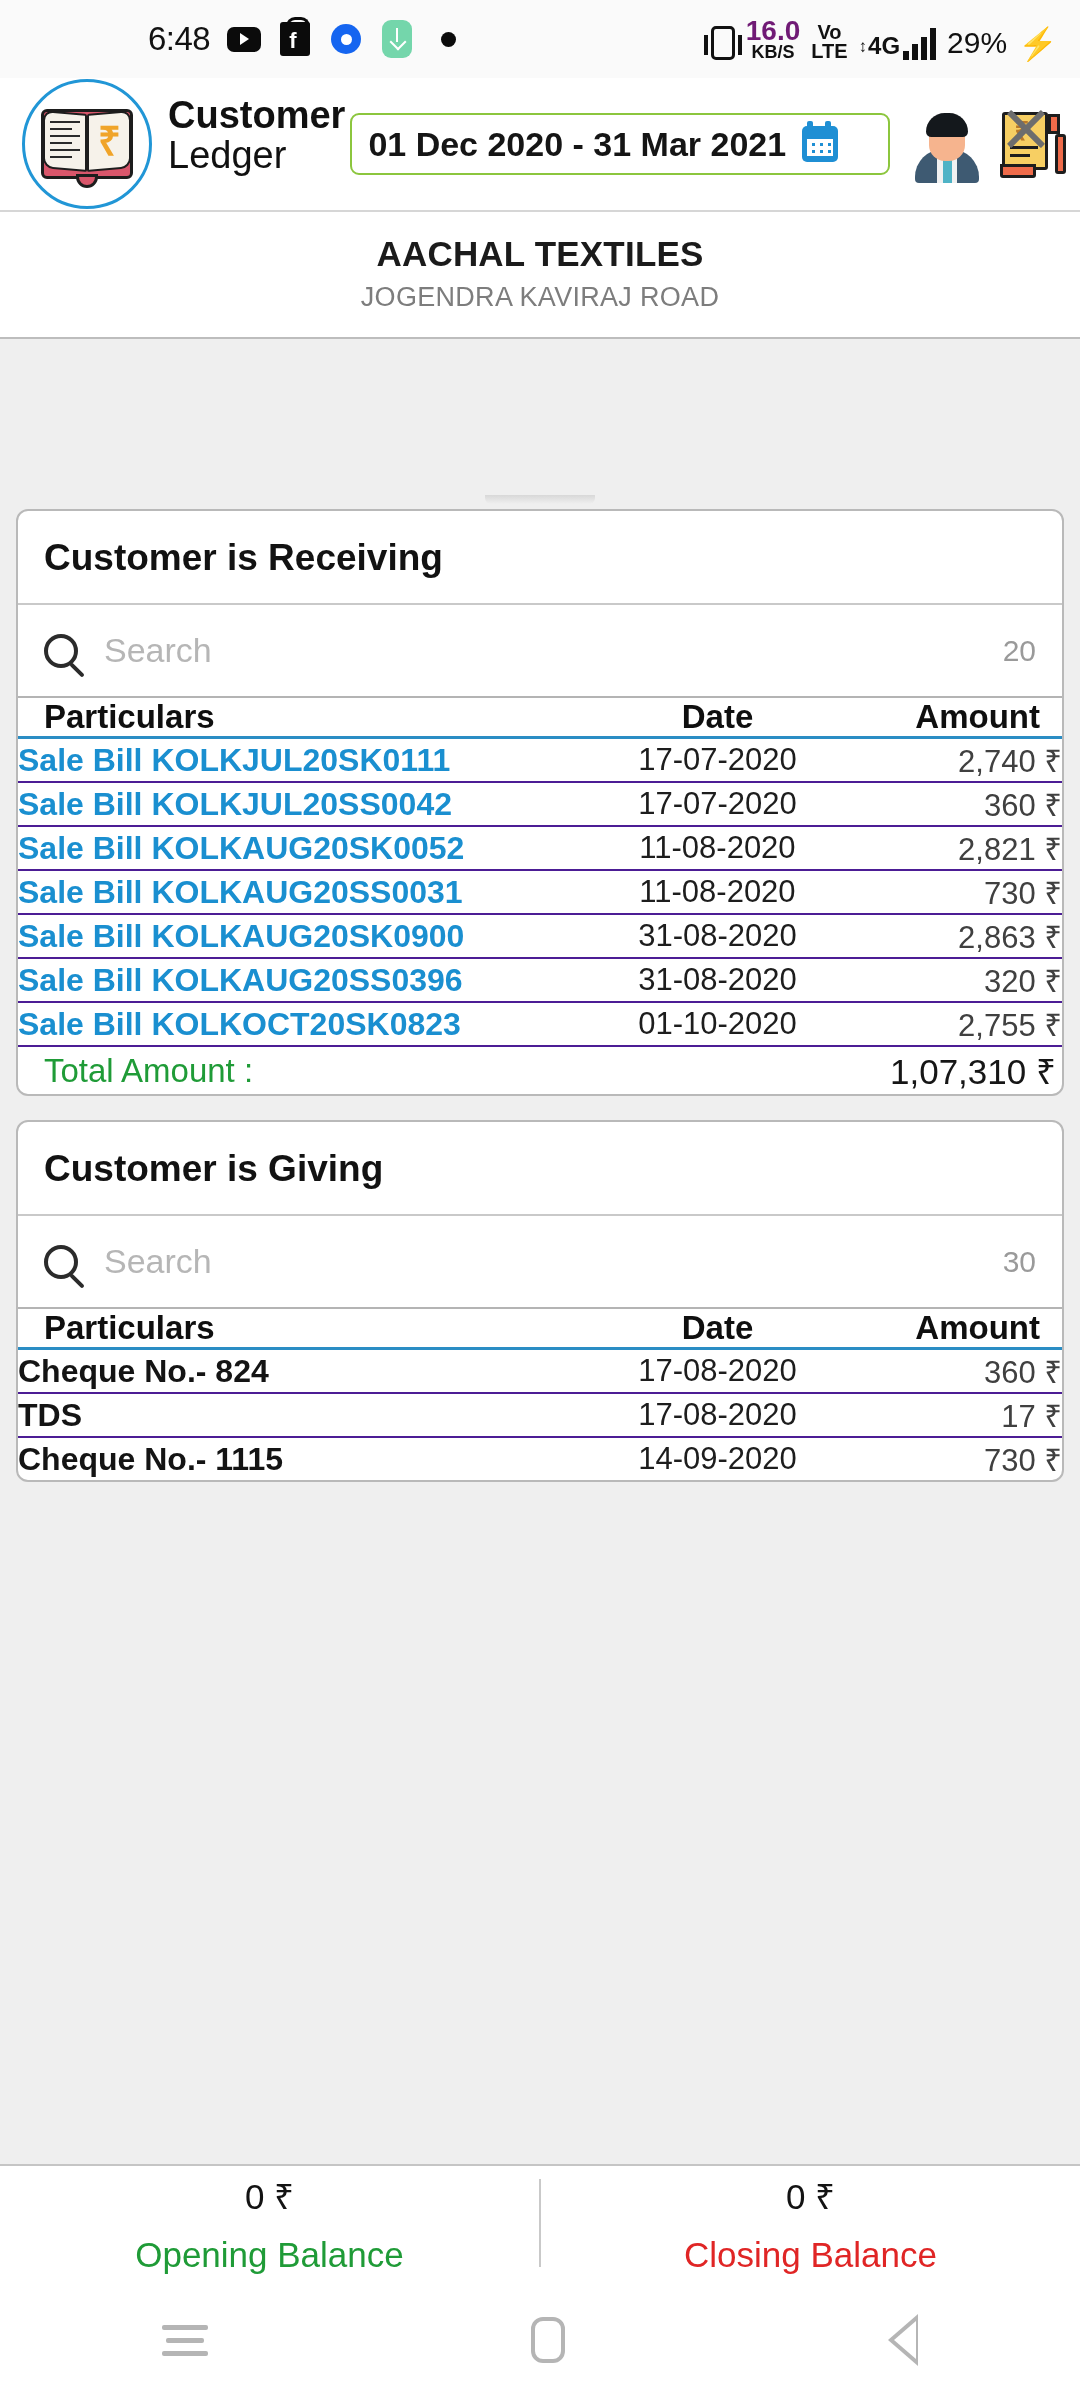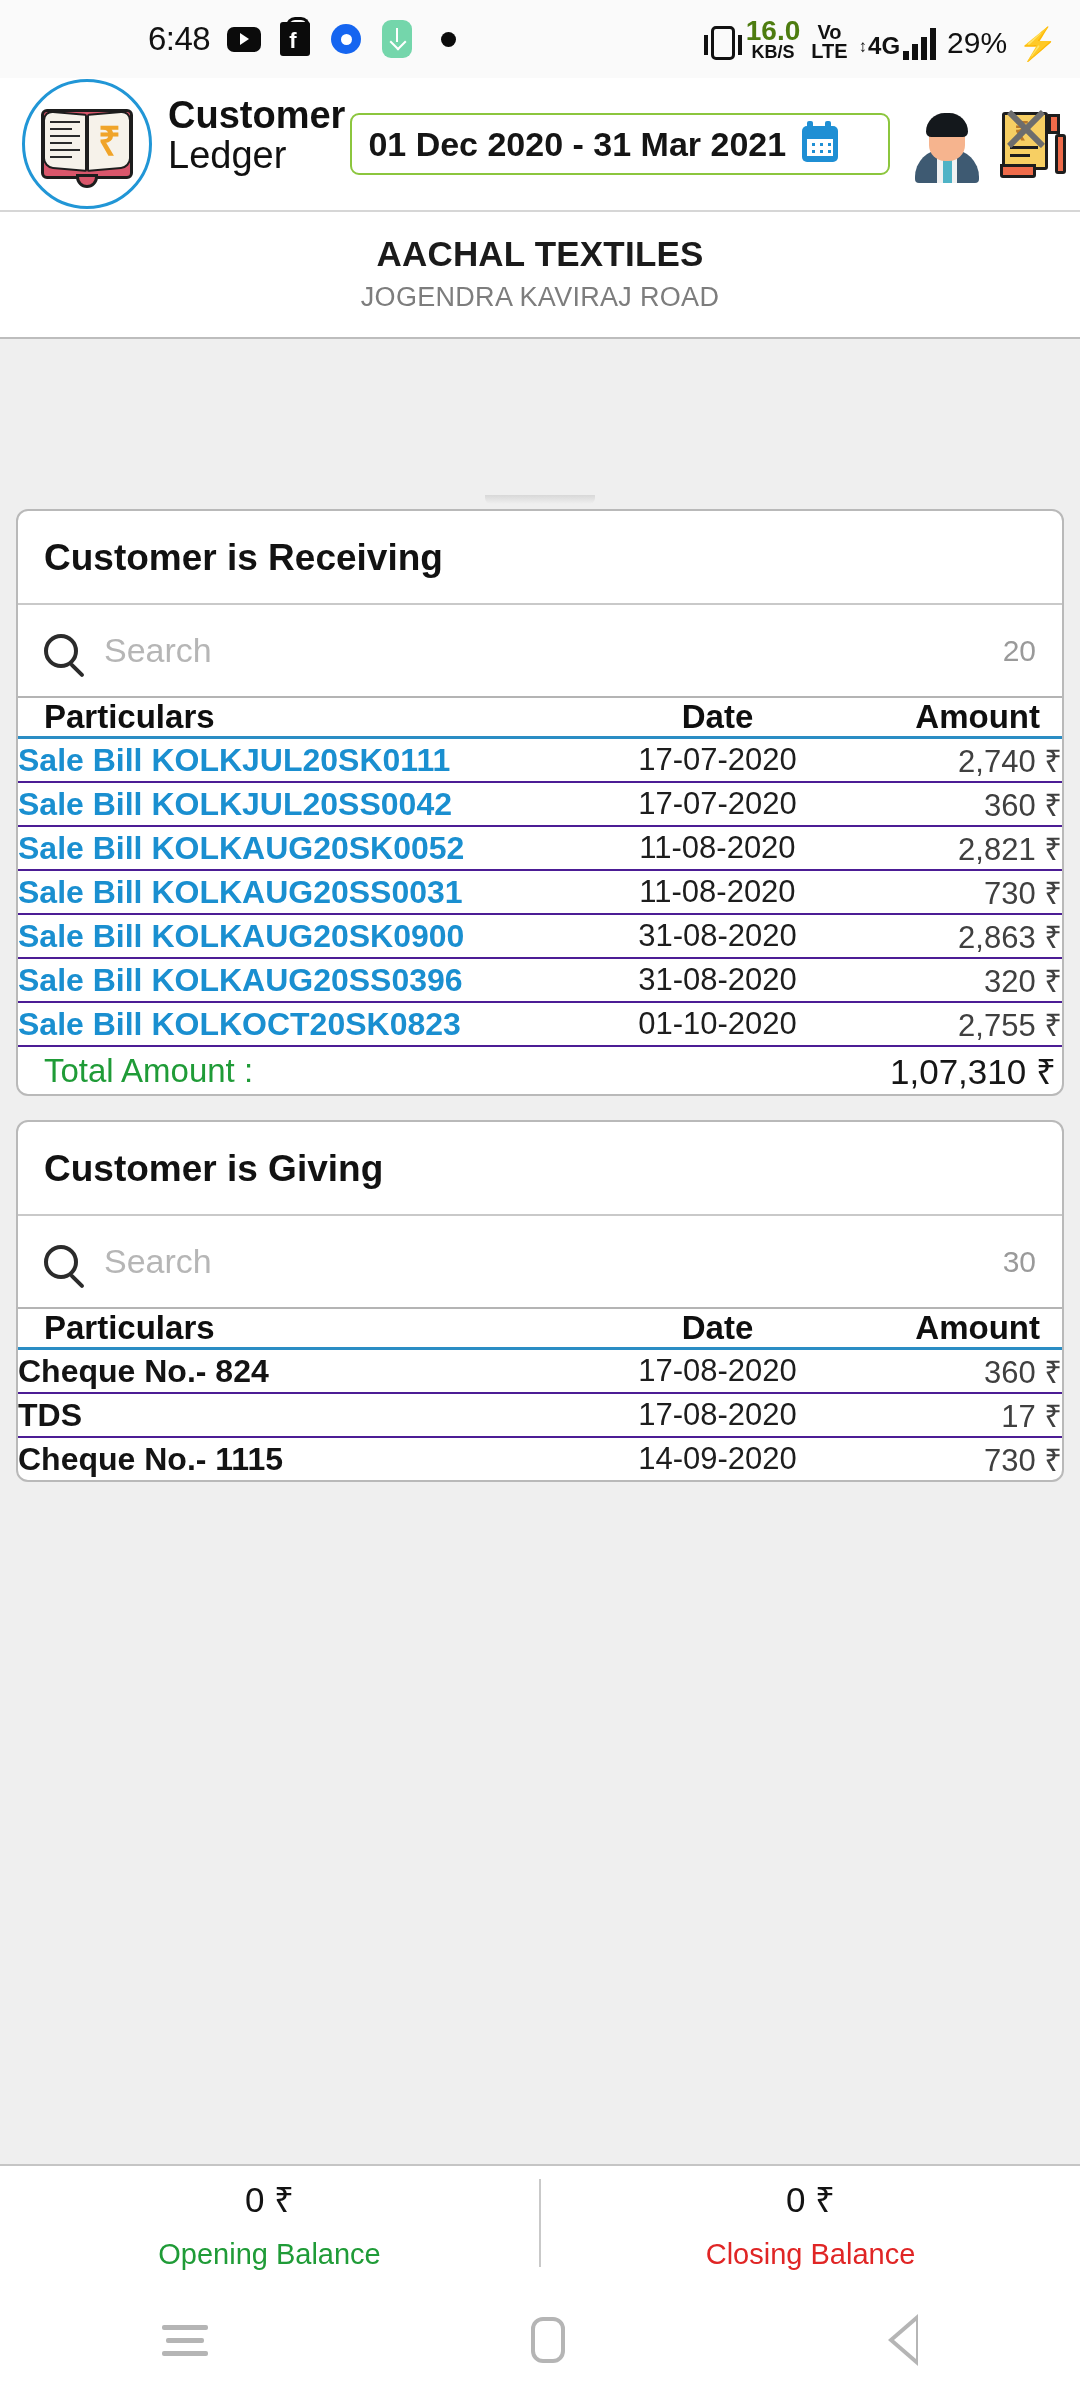--- a/index.html
+++ b/index.html
@@ -30,21 +30,21 @@
   .ic-dl::before{content:"";position:absolute;left:14px;top:8px;width:2px;height:14px;background:#fff;}
   .ic-dl::after{content:"";position:absolute;left:10px;top:16px;width:10px;height:10px;border-left:2px solid #fff;border-bottom:2px solid #fff;transform:rotate(-45deg);}
   .ic-dot{ width:15px;height:15px;border-radius:50%;background:#0b0b0b;}
 
   .sb-right{ position:absolute; right:22px; display:flex; align-items:flex-end; gap:11px; }
   .ic-vib{ width:24px;height:34px;border:3.5px solid #111;border-radius:5px;position:relative;}
   .ic-vib::before,.ic-vib::after{content:"";position:absolute;top:6px;width:4px;height:20px;background:#111;}
   .ic-vib::before{left:-10px;}
   .ic-vib::after{right:-10px;}
   .netspeed{ display:flex;flex-direction:column;align-items:center;line-height:0.92;}
-  .netspeed .v{font-size:28px;font-weight:700;color:#4d7c0f;}
+  .netspeed .v{font-size:28px;font-weight:700;color:#701a75;}
   .netspeed .u{font-size:18px;font-weight:700;color:#111;}
   .volte{ display:flex;flex-direction:column;align-items:center;line-height:0.92;}
   .volte .a{font-size:20px;font-weight:700;color:#111;}
   .volte .b{font-size:20px;font-weight:700;color:#111;}
   .netgrp{display:flex;align-items:flex-end;gap:3px;}
   .net4g{display:flex;align-items:center;}
   .net4g .ar{font-size:17px;color:#111;line-height:1;margin-right:1px;}
   .net4g .lbl{font-size:24px;font-weight:700;color:#111;}
   .bars{display:flex;align-items:flex-end;gap:3px;height:32px;}
   .bars i{width:6px;background:#111;display:block;}
@@ -157,21 +157,21 @@
   .total-lbl{ font-size:33px; color:#1f9b37; padding-left:26px !important; text-align:left;}
   .total-val{ font-size:35px; color:#161616; text-align:right; padding-right:6px !important; white-space:nowrap;}
 
   
   .balbar{
     position:absolute; left:0; right:0; bottom:120px; height:116px; background:#fff;
     display:flex; align-items:center; border-top:2px solid #c5c5c5;
   }
   .balhalf{ flex:1; display:flex; flex-direction:column; align-items:center; justify-content:center; gap:16px;}
   .bal-amt{ font-size:35px; color:#131313; }
-  .bal-lbl{ font-size:29px; }
+  .bal-lbl{ font-size:35px; }
   .bal-lbl.open{ color:#1f9b37; }
   .bal-lbl.close{ color:#e02525; }
   .baldiv{ width:2px; height:88px; background:#c9c9c9; }
 
   
   .navbar{ position:absolute; left:0; right:0; bottom:0; height:120px; background:#fff;
            display:flex; align-items:center; justify-content:space-around;}
   .nav-recent{ width:46px; }
   .nav-recent i{ display:block; height:5px; background:#b5b5b5; border-radius:2px; margin:8px 0;}
   .nav-recent i:nth-child(1){ width:46px; }

